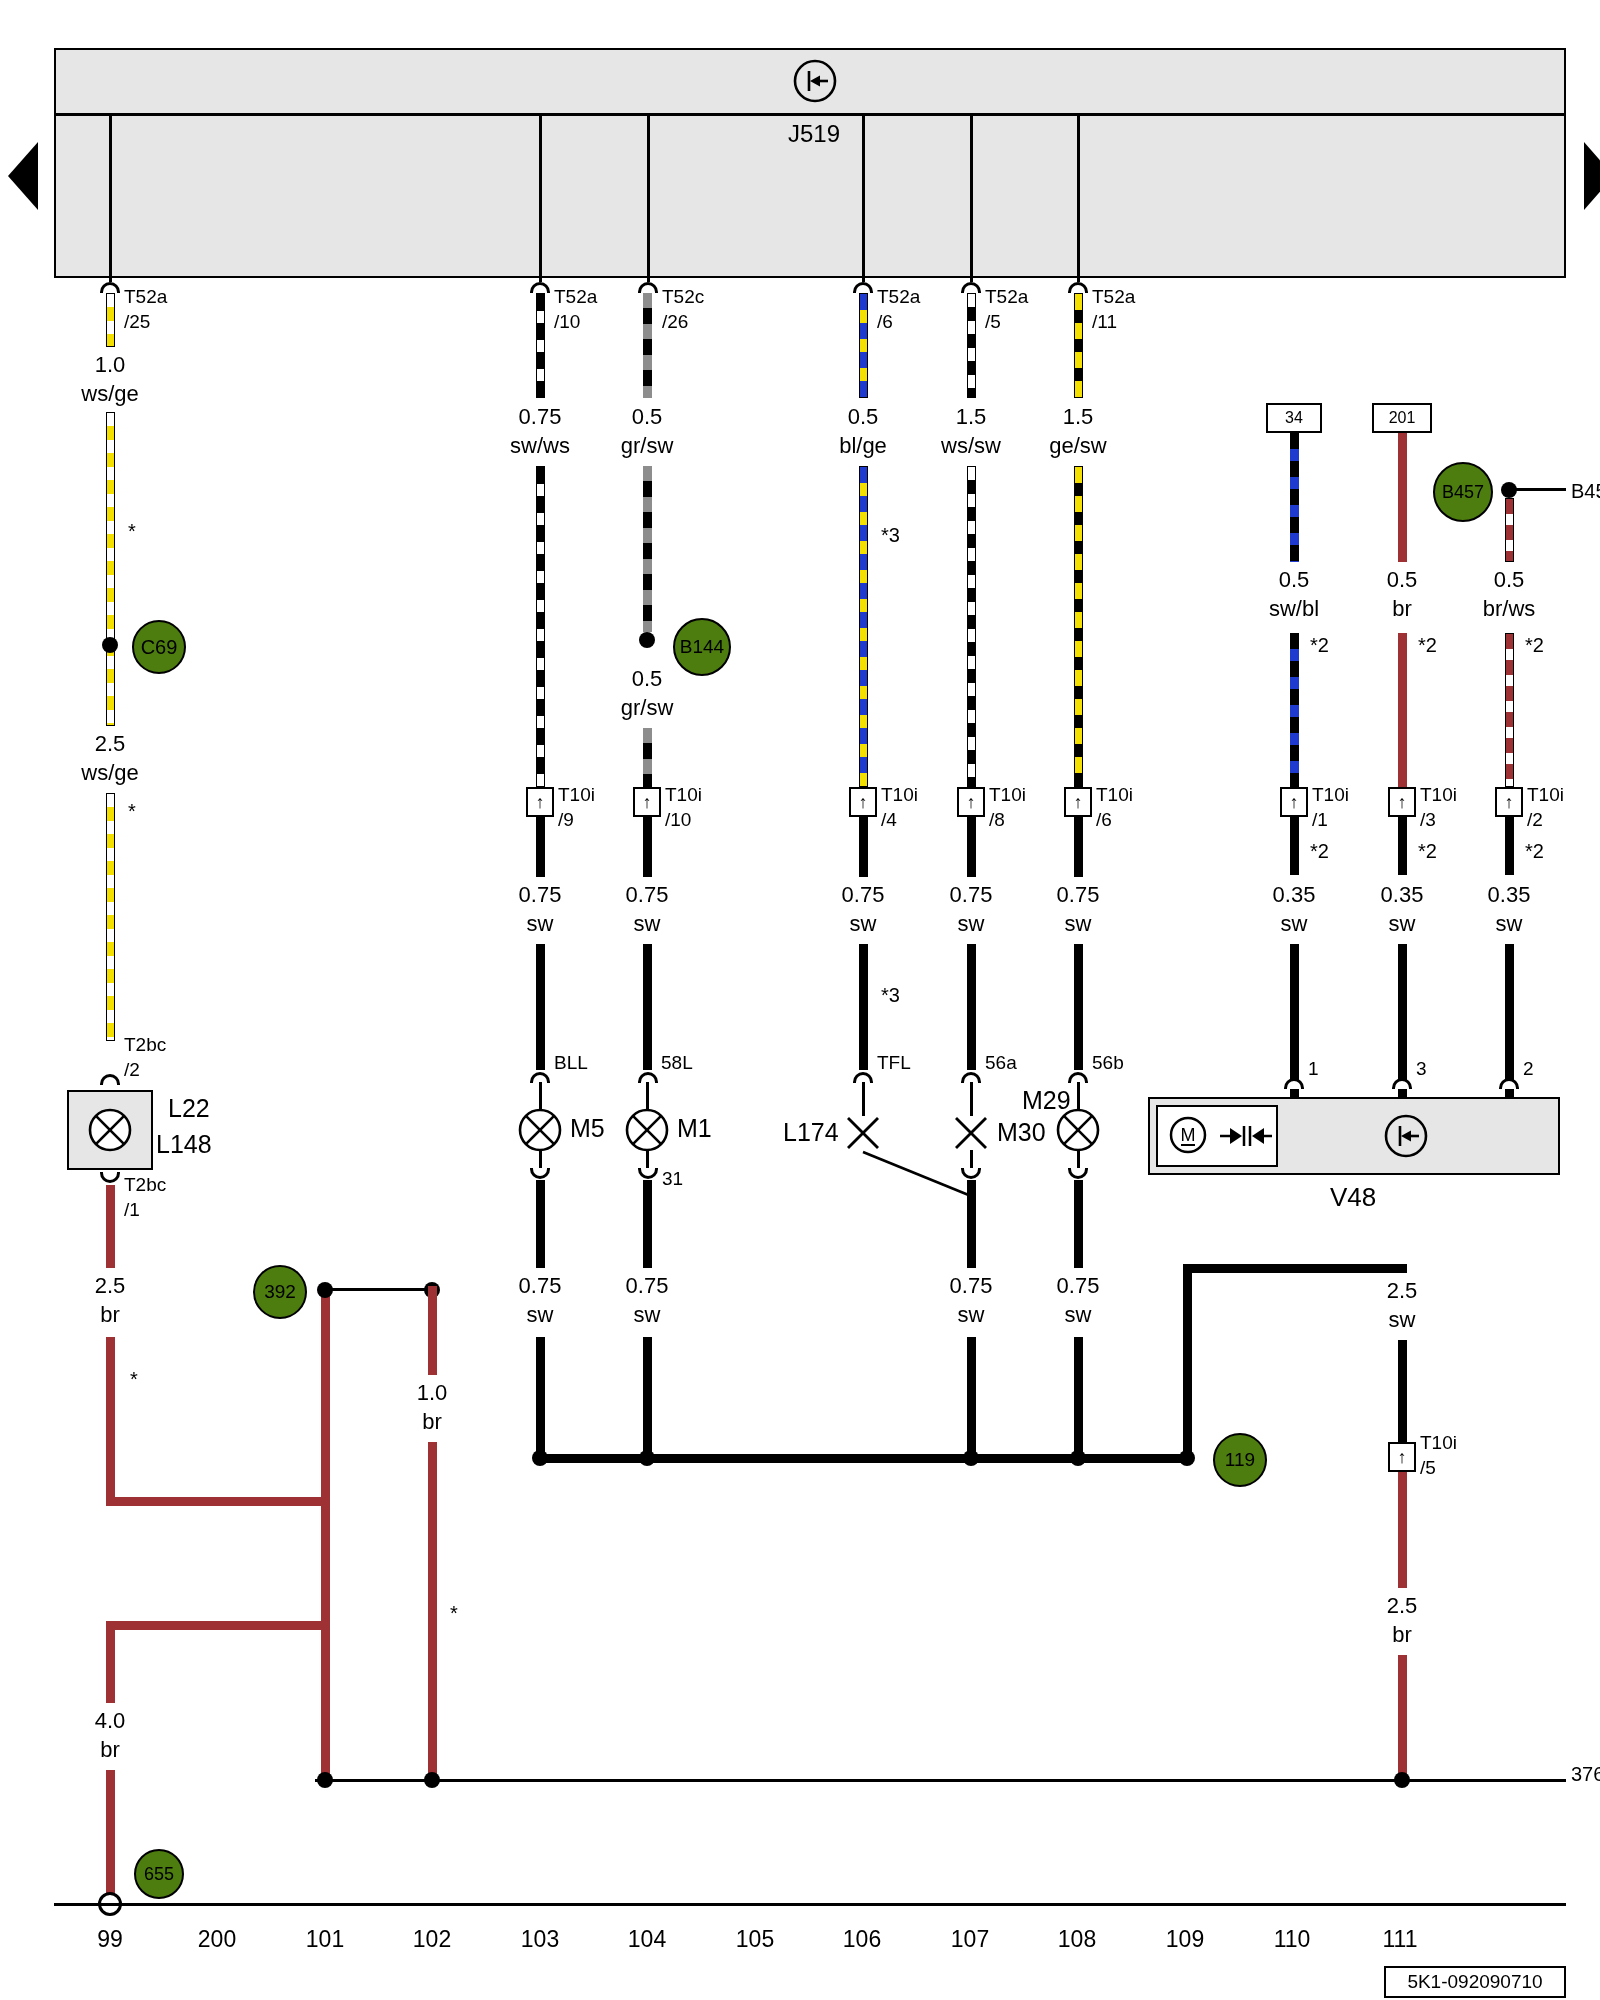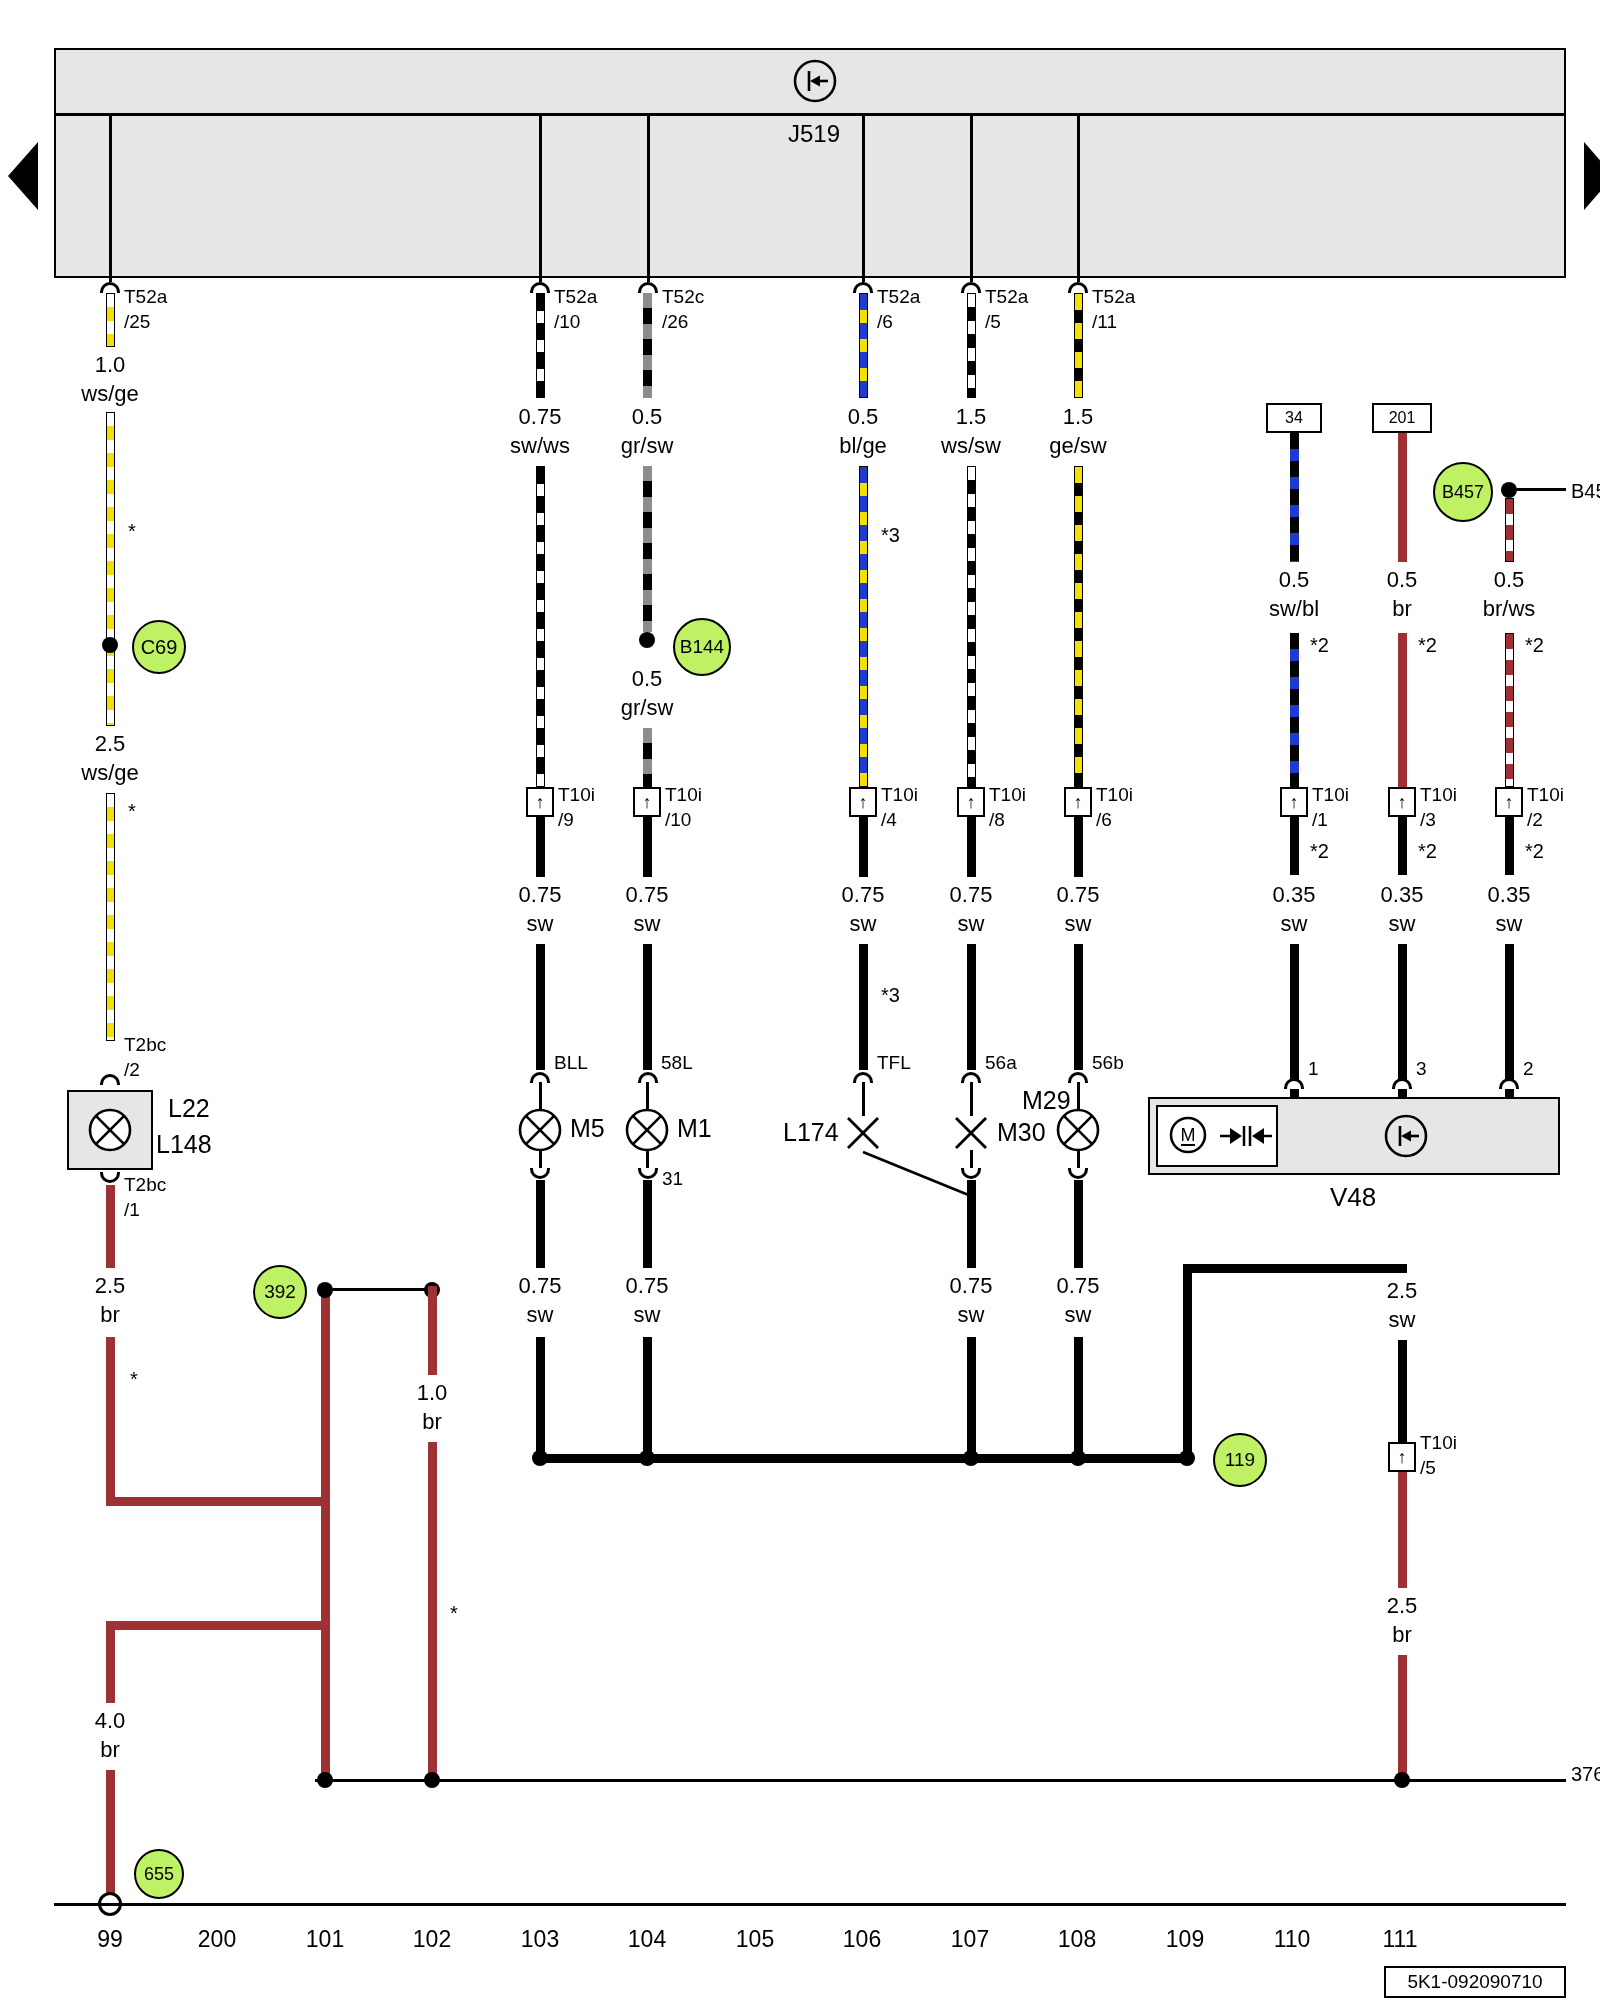--- a/index.html
+++ b/index.html
@@ -16,21 +16,21 @@
   .gr-sw{background:repeating-linear-gradient(180deg,#8d8d8d 0 15px,#000 15px 31px)}
   .bl-ge{border:1.5px solid #000;background:repeating-linear-gradient(180deg,#1f3bcf 0 16px,#f3df00 16px 29px)}
   .ws-sw{border:1.5px solid #000;background:repeating-linear-gradient(180deg,#fff 0 13px,#000 13px 27px)}
   .ge-sw{border:1.5px solid #000;background:repeating-linear-gradient(180deg,#f3df00 0 16px,#000 16px 29px)}
   .sw-bl{background:repeating-linear-gradient(180deg,#000 0 16px,#1f3bcf 16px 28px)}
   .br-ws{border:1.5px solid #000;background:repeating-linear-gradient(180deg,#9e3134 0 15px,#fff 15px 26px)}
   .sock{position:absolute;width:20px;height:11px;background:#fff;box-sizing:border-box}
   .sock.dome{border:3px solid #000;border-bottom:none;border-radius:10px 10px 0 0}
   .sock.cup{border:3px solid #000;border-top:none;border-radius:0 0 10px 10px}
   .dot{position:absolute;width:16px;height:16px;border-radius:50%;background:#000}
-  .ncir{position:absolute;border:2.5px solid #000;border-radius:50%;background:#bef264;
+  .ncir{position:absolute;border:2.5px solid #000;border-radius:50%;background:#4d7c0f;
         display:flex;align-items:center;justify-content:center}
   .t10i{position:absolute;width:28px;height:30px;box-sizing:border-box;border:2.5px solid #000;background:#fff;
         display:flex;align-items:center;justify-content:center;font-size:18px;font-weight:700}
   .glbl{position:absolute;width:120px;margin-left:-60px;text-align:center;font-size:22px;line-height:29px;background:transparent}
   .tpair{position:absolute;font-size:19px;line-height:25px;white-space:nowrap}
   .clbl{position:absolute;font-size:25px;white-space:nowrap}
   .slbl{position:absolute;font-size:19px;white-space:nowrap}
   .star{position:absolute;font-size:20px}
   .rlbl{position:absolute;font-size:20px}
   .rulnum{position:absolute;width:70px;margin-left:-35px;text-align:center;font-size:23px}

